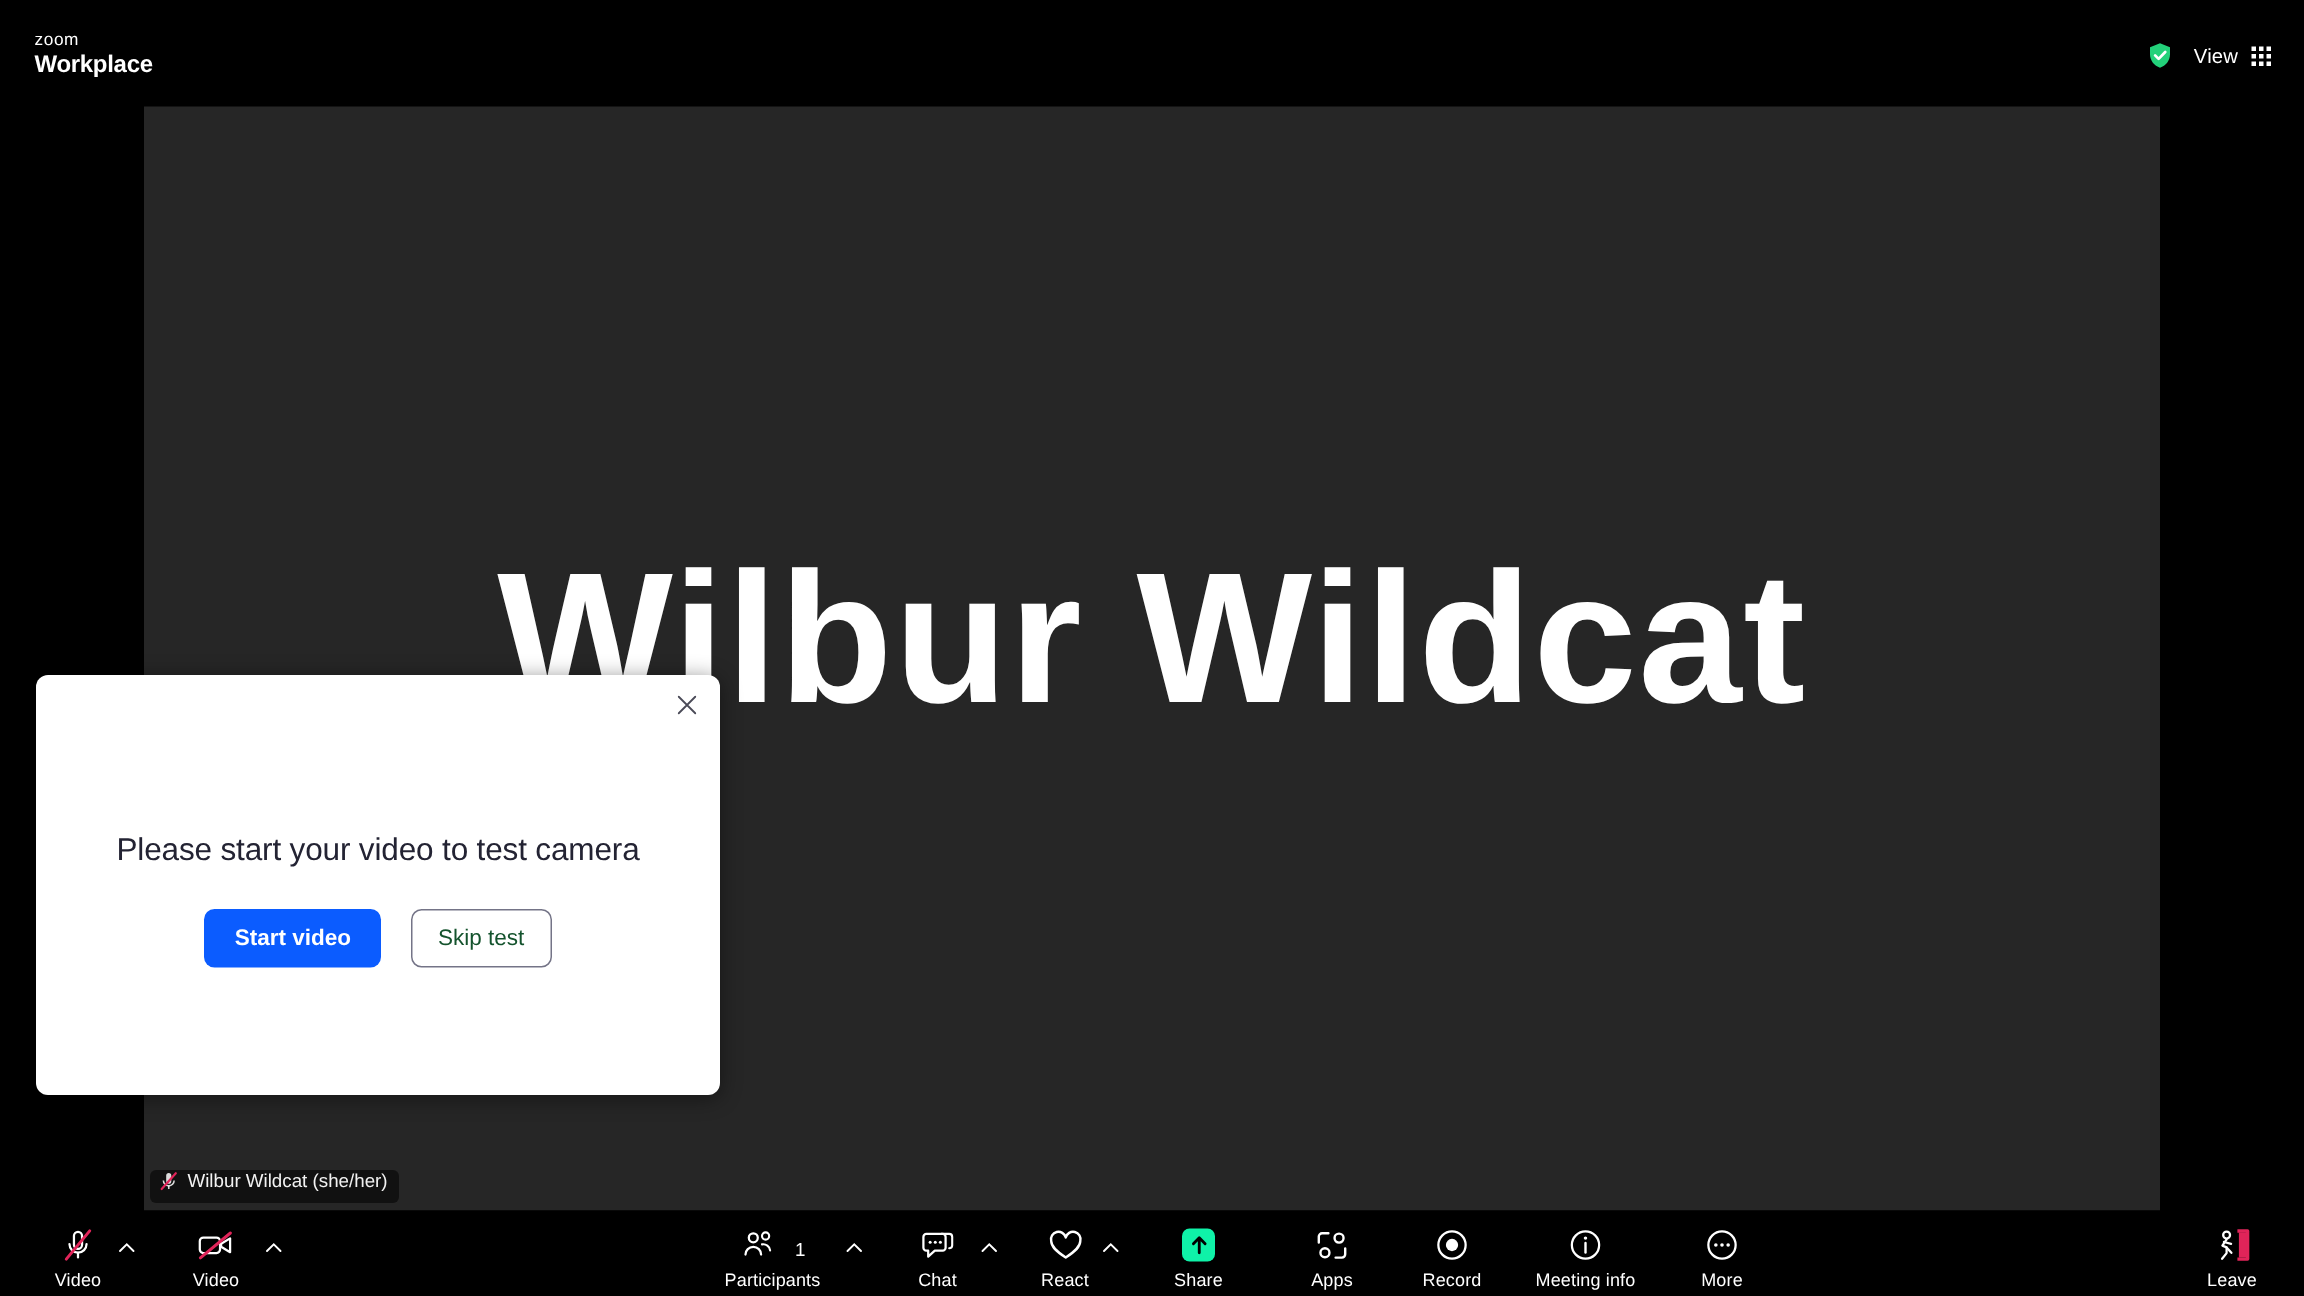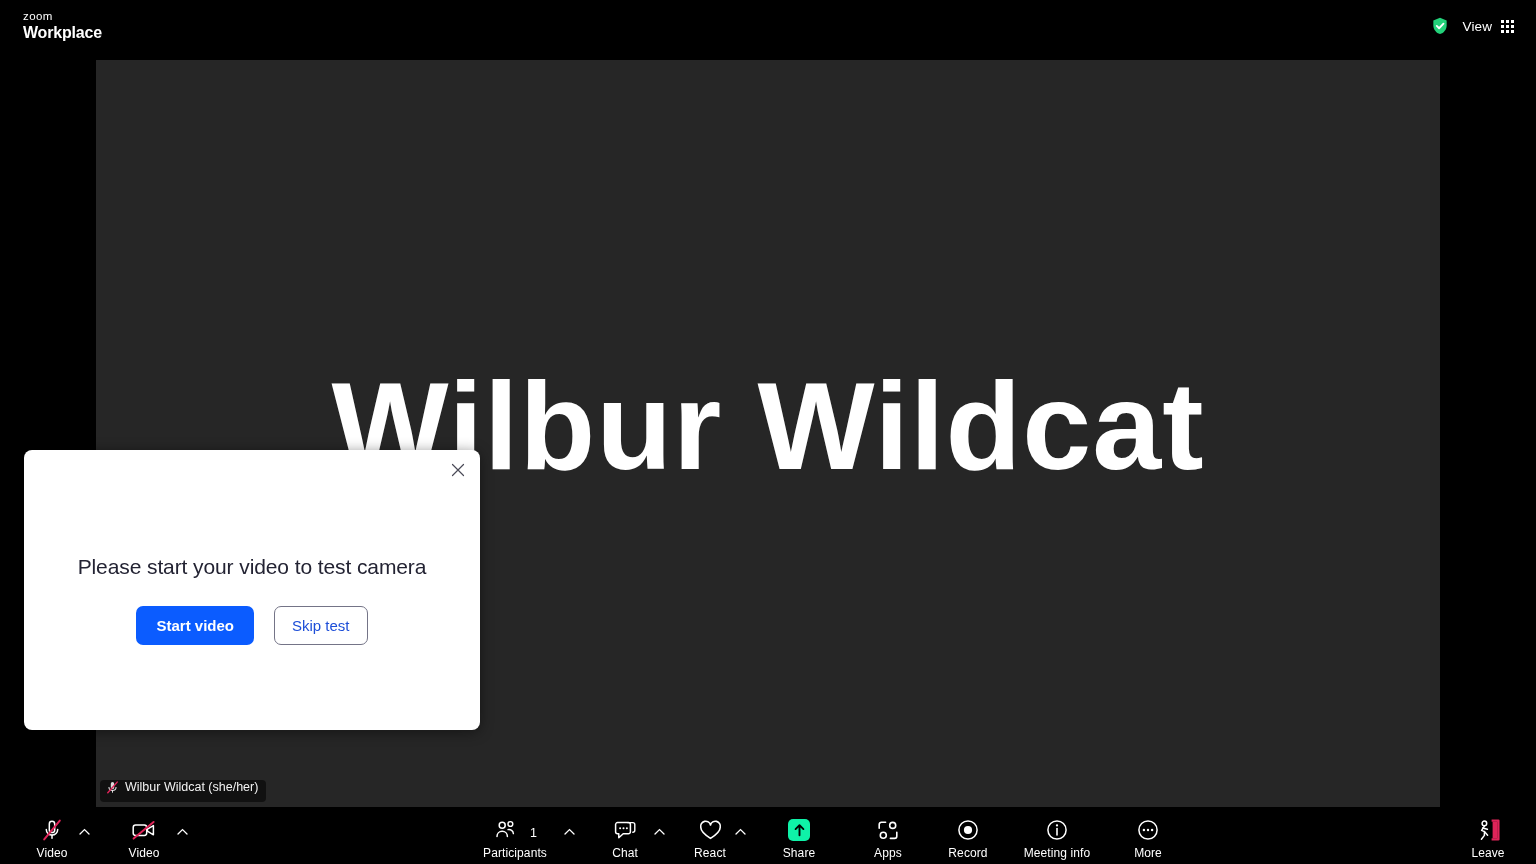--- a/index.html
+++ b/index.html
@@ -17,21 +17,21 @@
   #app {
     position: relative;
     width: 1536px;
     height: 864px;
     background: #000000;
   }
 
   
   .topbar {
     position: absolute;
-    top: 0; left: 0;
+    top: 11px; left: 0;
     width: 1536px;
     height: 60px;
     background: #000000;
     z-index: 30;
   }
   .brand {
     position: absolute;
     left: 23px;
     top: 11px;
     line-height: 1;
@@ -195,21 +195,21 @@
   }
   .btn-primary {
     background: #0b5cff;
     color: #ffffff;
     font-weight: 700;
     border: none;
     padding: 12px 20px;
   }
   .btn-secondary {
     background: #ffffff;
-    color: #1d4ed8;
+    color: #14532d;
     font-weight: 400;
     border: 1px solid #747487;
     padding: 11px 17px;
   }
 
   
   .toolbar {
     position: absolute;
     left: 0;
     top: 807px;

